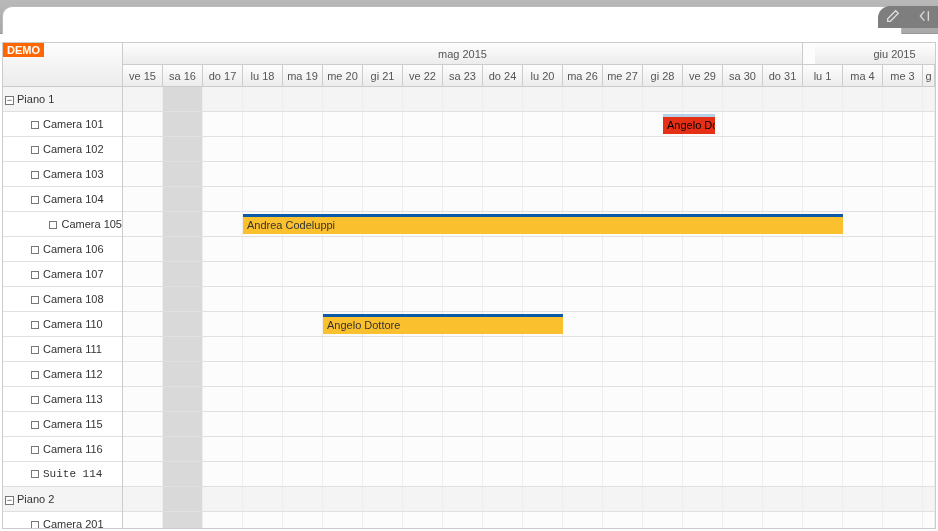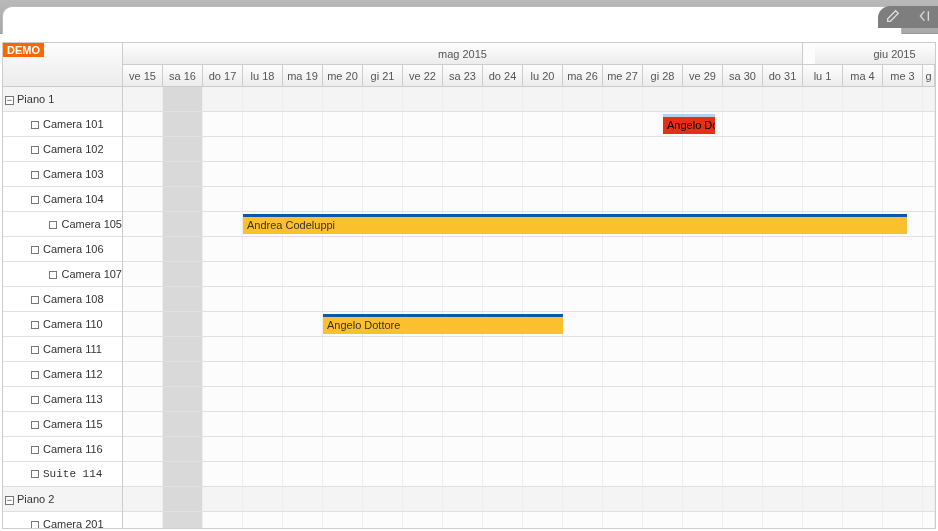--- a/index.html
+++ b/index.html
@@ -214,21 +214,21 @@
   <div class="left-col">
     <div class="left-header"></div>
     <div id="resource-rows">
         <div class="row group"><span class="toggle">−</span><span>Piano 1</span></div>
         <div class="row" style="padding-left: 28px;"><span class="sq"></span><span>Camera 101</span></div>
         <div class="row" style="padding-left: 28px;"><span class="sq"></span><span>Camera 102</span></div>
         <div class="row" style="padding-left: 28px;"><span class="sq"></span><span>Camera 103</span></div>
         <div class="row" style="padding-left: 28px;"><span class="sq"></span><span>Camera 104</span></div>
         <div class="row" style="padding-left: 28px; text-align: right;"><span class="sq"></span><span>Camera 105</span></div>
         <div class="row" style="padding-left: 28px;"><span class="sq"></span><span>Camera 106</span></div>
-        <div class="row" style="padding-left: 28px; text-align: right;"><span class="sq"></span><span>Camera 107</span></div>
+        <div class="row" style="padding-left: 28px;"><span class="sq"></span><span>Camera 107</span></div>
         <div class="row" style="padding-left: 28px;"><span class="sq"></span><span>Camera 108</span></div>
         <div class="row" style="padding-left: 28px;"><span class="sq"></span><span>Camera 110</span></div>
         <div class="row" style="padding-left: 28px;"><span class="sq"></span><span>Camera 111</span></div>
         <div class="row" style="padding-left: 28px;"><span class="sq"></span><span>Camera 112</span></div>
         <div class="row" style="padding-left: 28px;"><span class="sq"></span><span>Camera 113</span></div>
         <div class="row" style="padding-left: 28px;"><span class="sq"></span><span>Camera 115</span></div>
         <div class="row" style="padding-left: 28px;"><span class="sq"></span><span>Camera 116</span></div>
         <div class="row" style="padding-left: 28px; font-family: Liberation Mono, monospace;"><span class="sq"></span><span>Suite 114</span></div>
         <div class="row group"><span class="toggle">−</span><span>Piano 2</span></div>
         <div class="row" style="padding-left: 28px;"><span class="sq"></span><span>Camera 201</span></div>
@@ -395,21 +395,21 @@
           <div class="grid-cell"></div>
           <div class="grid-cell"></div>
           <div class="grid-cell"></div>
           <div class="grid-cell"></div>
           <div class="grid-cell"></div>
           <div class="grid-cell"></div>
           <div class="grid-cell"></div>
           <div class="grid-cell"></div>
           <div class="grid-cell"></div>
           <div class="grid-cell last"></div>
-          <div class="event" style="left: 120px; width: 664px;">Andrea Codeluppi</div>
+          <div class="event" style="left: 120px; width: 600px;">Andrea Codeluppi</div>
         </div>
         <div class="grid-row">
           <div class="grid-cell"></div>
           <div class="grid-cell today"></div>
           <div class="grid-cell"></div>
           <div class="grid-cell"></div>
           <div class="grid-cell"></div>
           <div class="grid-cell"></div>
           <div class="grid-cell"></div>
           <div class="grid-cell"></div>

